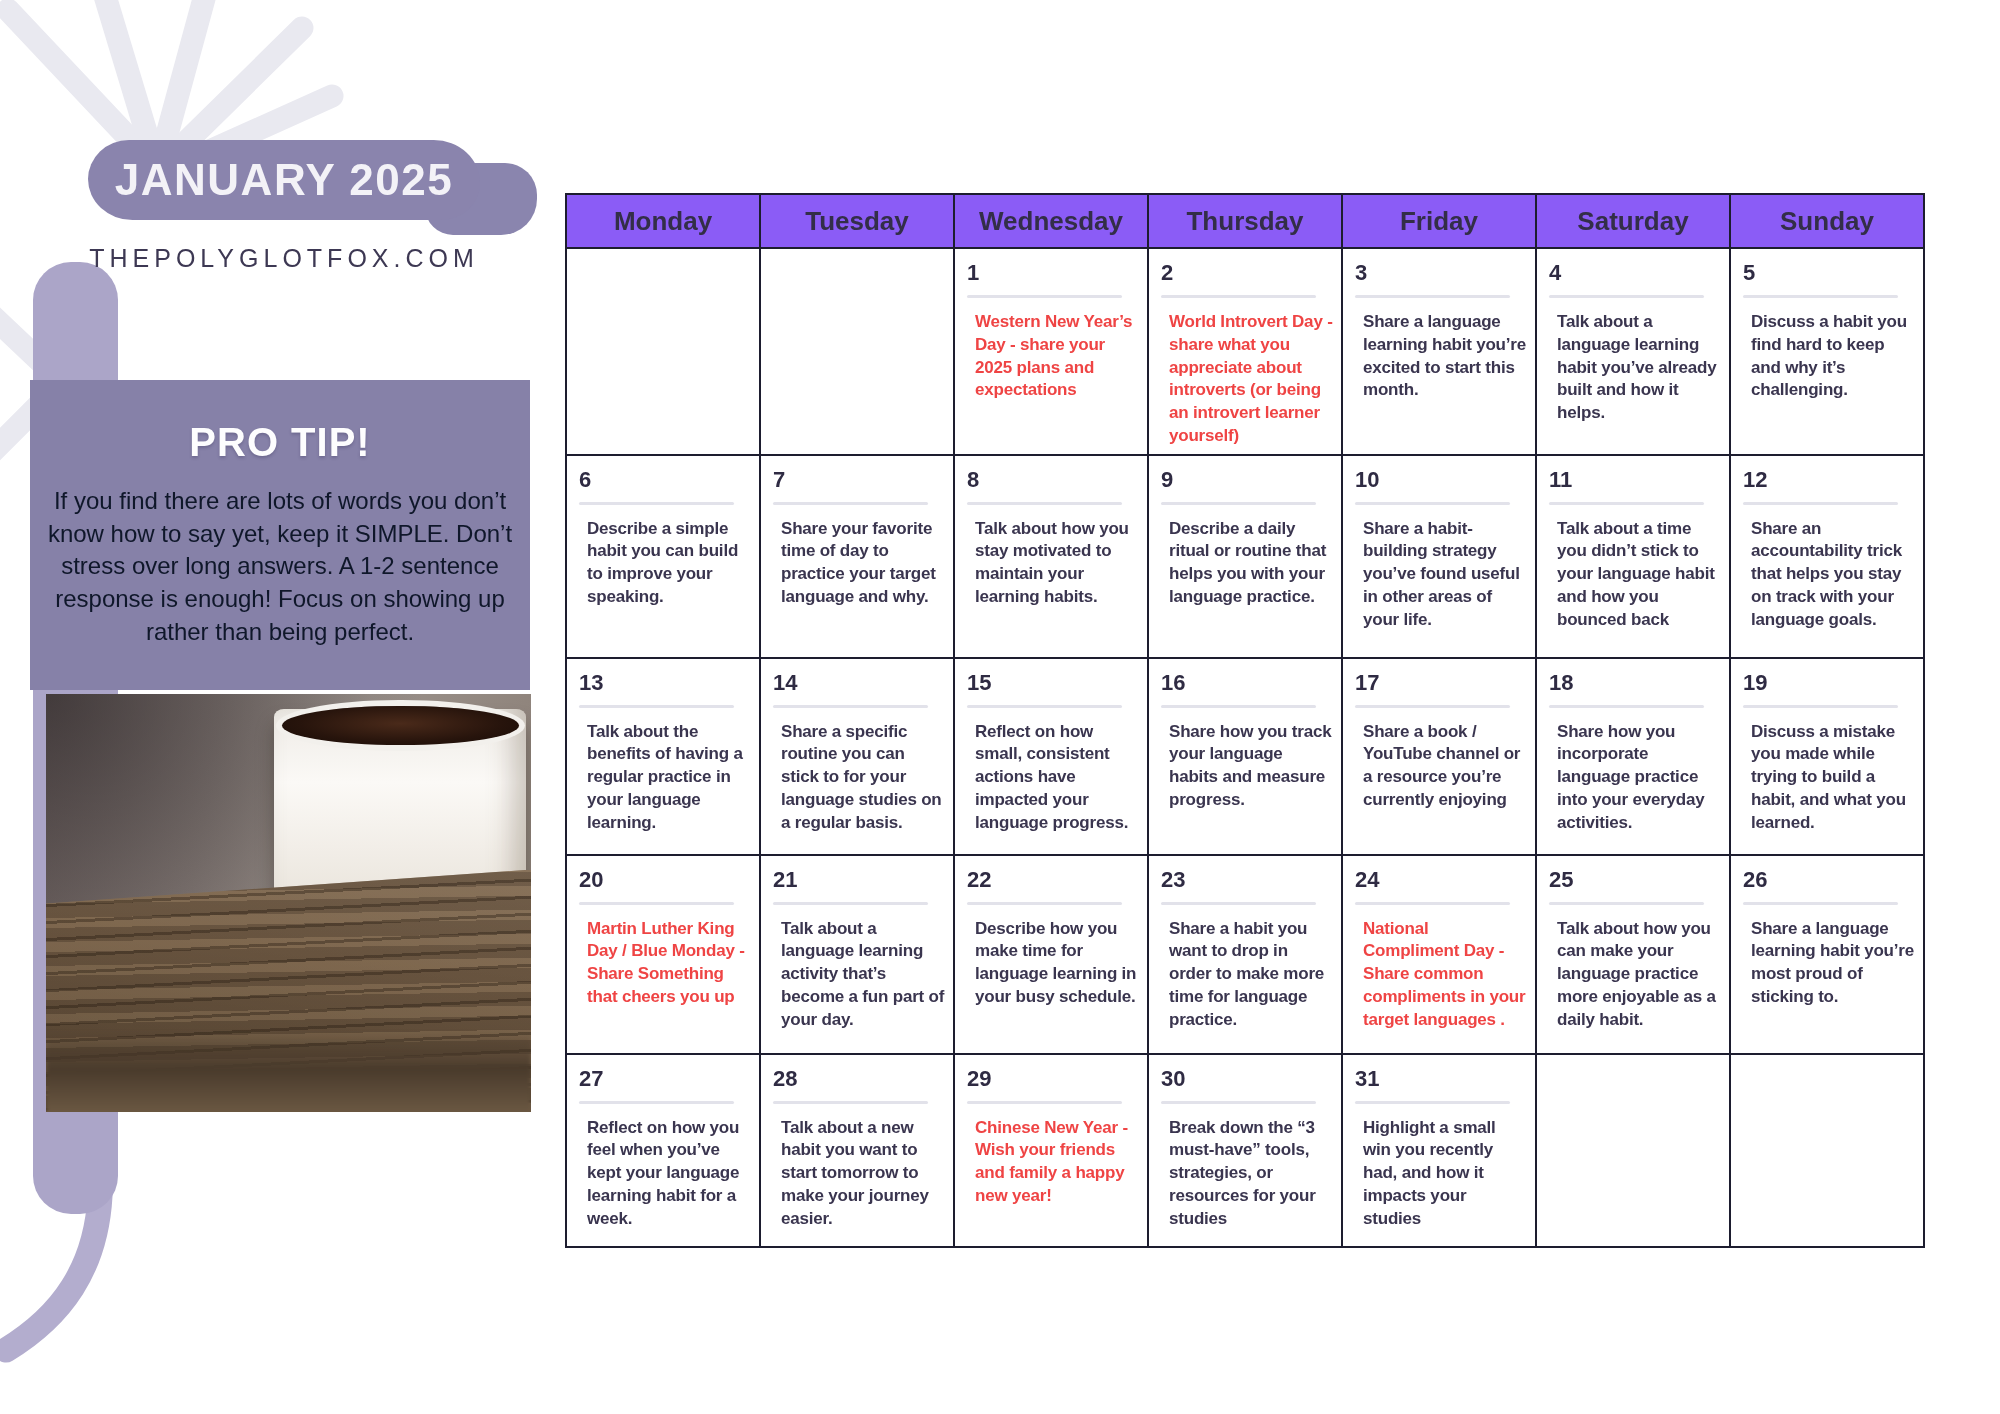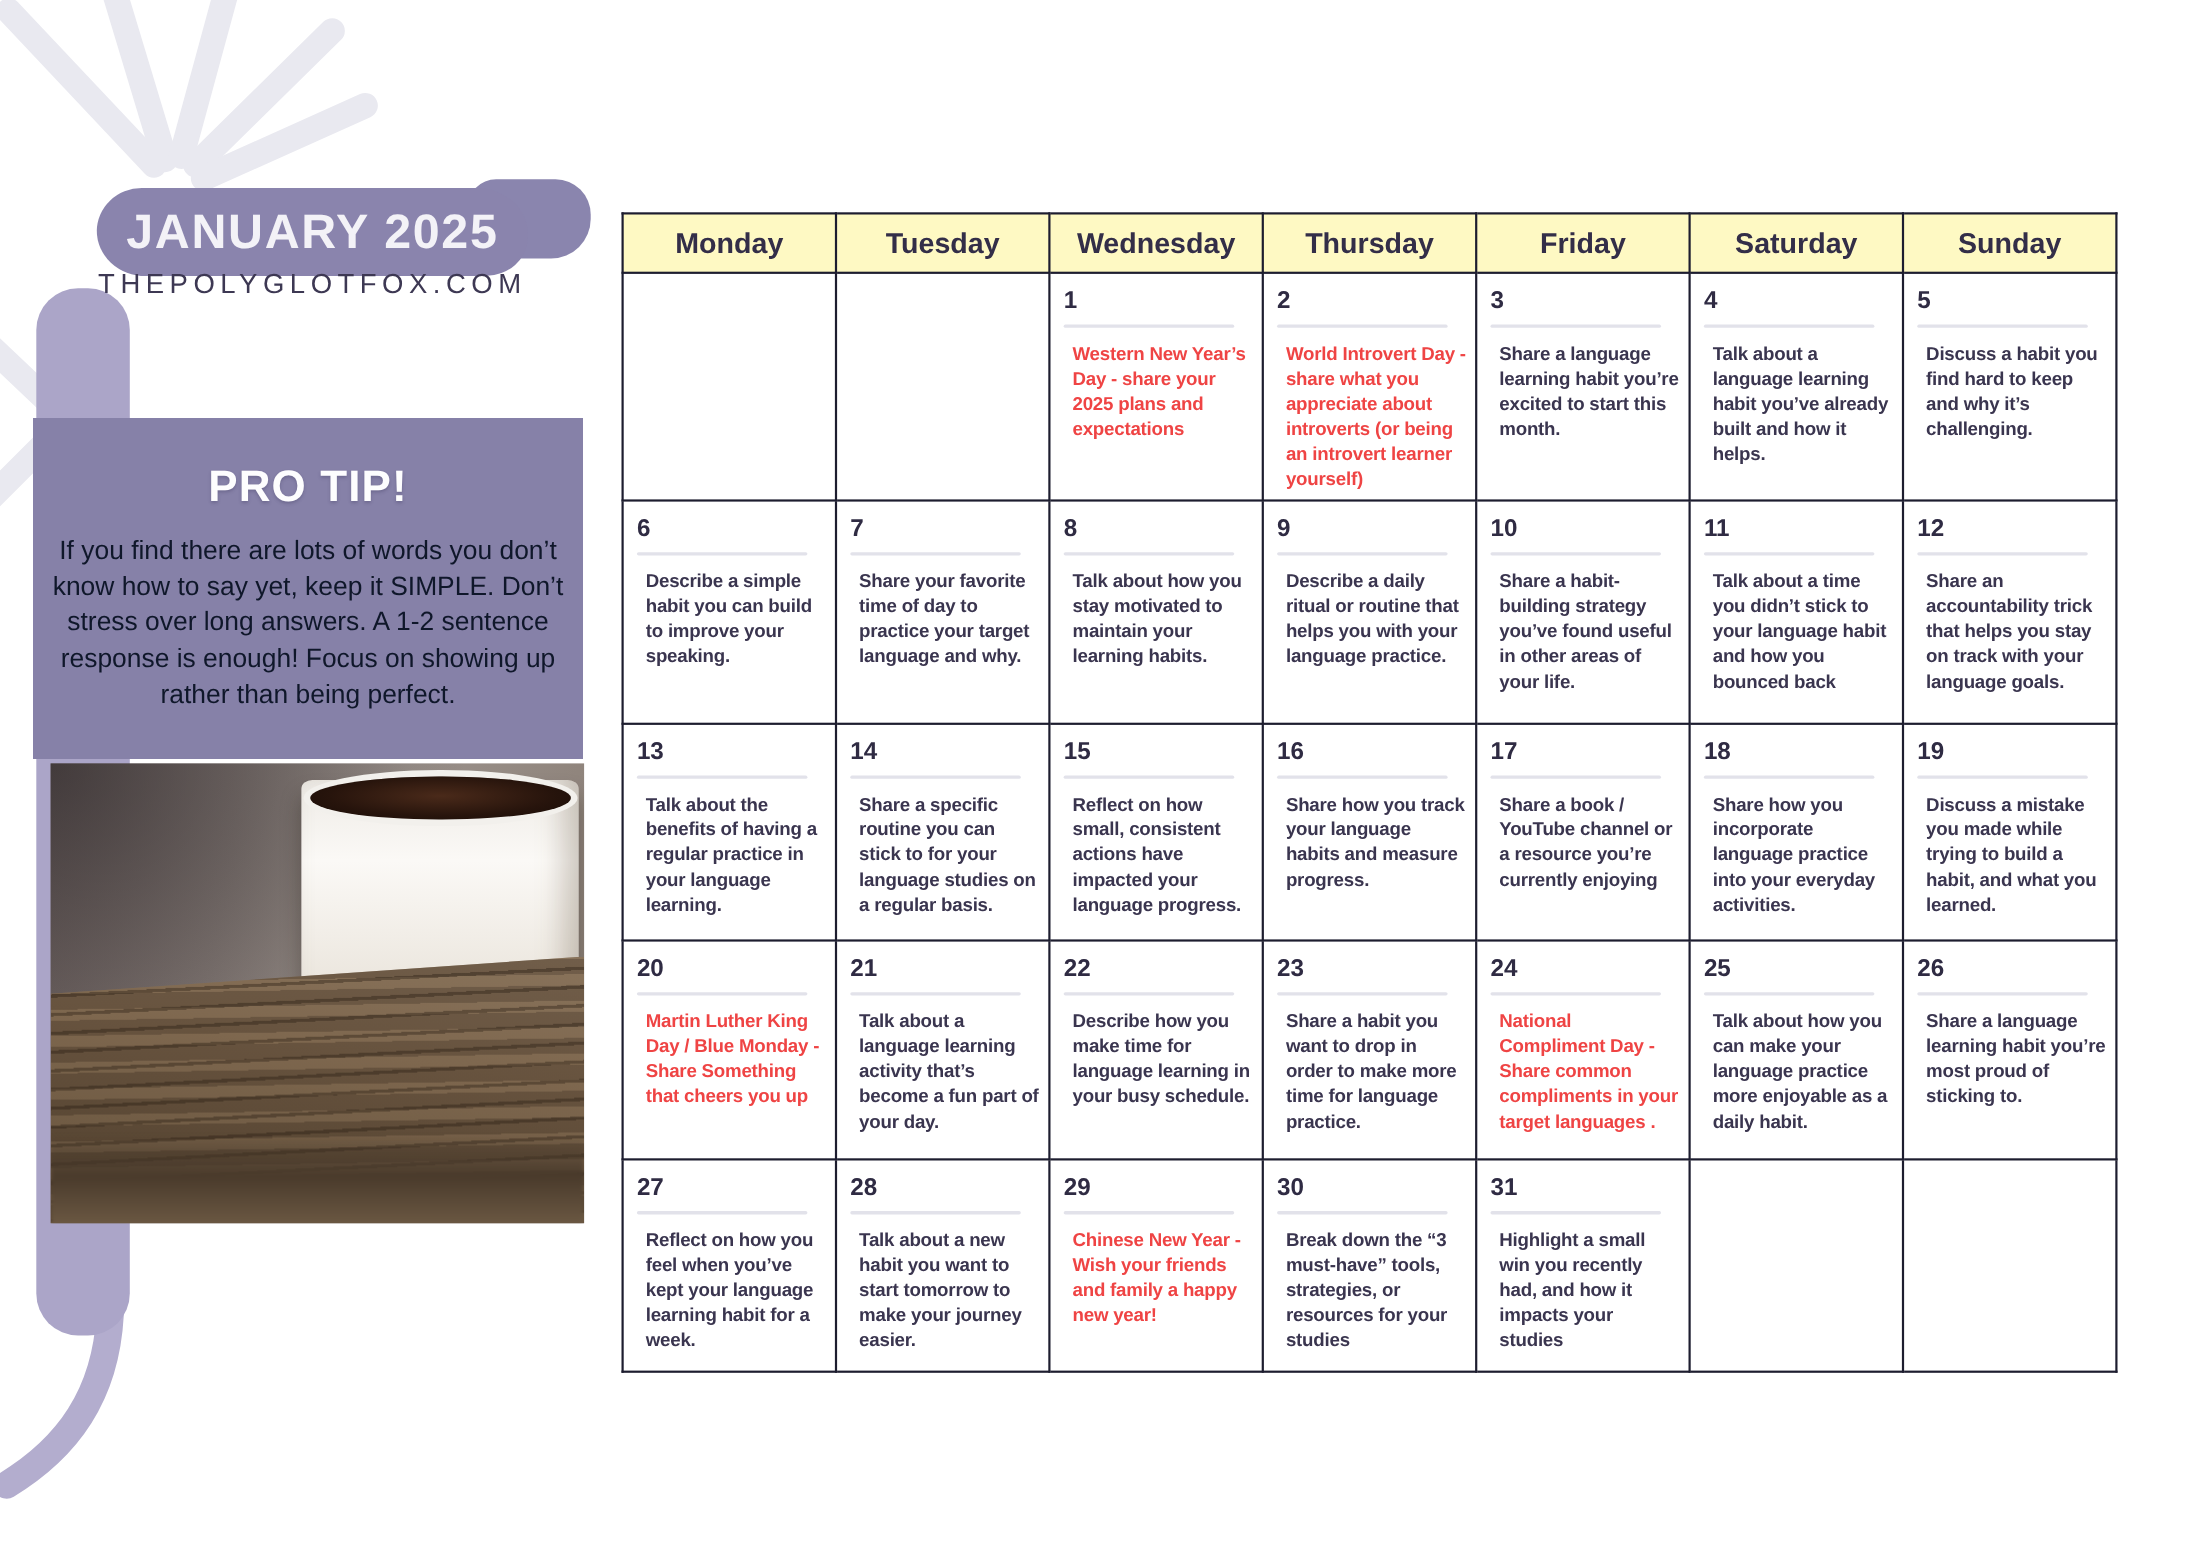--- a/index.html
+++ b/index.html
@@ -12,21 +12,21 @@
   .side-band{
     position:absolute;left:33px;top:262px;width:85px;height:952px;
     background:#aba5c8;border-radius:38px;z-index:0;
   }
   .blob-top{
     position:absolute;left:425px;top:163px;width:112px;height:72px;
     background:#8a85ae;border-radius:26px 32px 36px 28px;z-index:0;
   }
   
   .badge{
-    position:absolute;left:88px;top:171px;width:392px;height:80px;z-index:1;
+    position:absolute;left:88px;top:140px;width:392px;height:80px;z-index:1;
     background:#8a84ad;border-radius:46px 52px 44px 50px / 44px 48px 40px 46px;
     display:flex;align-items:center;justify-content:center;
   }
   .badge-text{font-size:44px;font-weight:700;color:#f3f2f7;letter-spacing:1.5px;}
   .site{
     position:absolute;left:68px;top:244px;width:432px;z-index:1;
     text-align:center;font-size:25px;font-weight:500;letter-spacing:5px;color:#3d3853;
   }
   
   .protip{
@@ -71,21 +71,21 @@
     background:radial-gradient(ellipse at 50% 45%, #4a2a1a 0%, #27140c 60%, #170b06 100%);
     border-radius:50%;box-shadow:0 0 0 6px #f2f0ec;
   }
   
   table.cal{
     position:absolute;left:565px;top:193px;width:1360px;z-index:2;background:#ffffff;
     border-collapse:collapse;table-layout:fixed;
   }
   .cal th,.cal td{border:2px solid #1d1d2f;}
   .cal th{
-    height:50px;background:#fef9c3;font-size:26px;font-weight:700;color:#332e48;
+    height:50px;background:#8b5cf6;font-size:26px;font-weight:700;color:#332e48;
     vertical-align:middle;margin-left:40px;
   }
   .cal td{vertical-align:top;padding:11px 8px 6px 12px;}
   tr.w0{height:198px;} tr.w1{height:203px;} tr.w2{height:197px;} tr.w3{height:199px;border-radius:29px;} tr.w4{height:193px;margin-left:45px;}
   .cdate{font-size:22px;font-weight:700;color:#2f2b43;}
   .cdiv{width:90%;height:3px;background:#e2e2ea;border-radius:2px;margin:9px 0 0 0;}
   .cprompt{
     margin:13px 0 0 8px;font-size:17px;font-weight:700;color:#3a354f;
     line-height:1.34;letter-spacing:-0.2px;
   }

